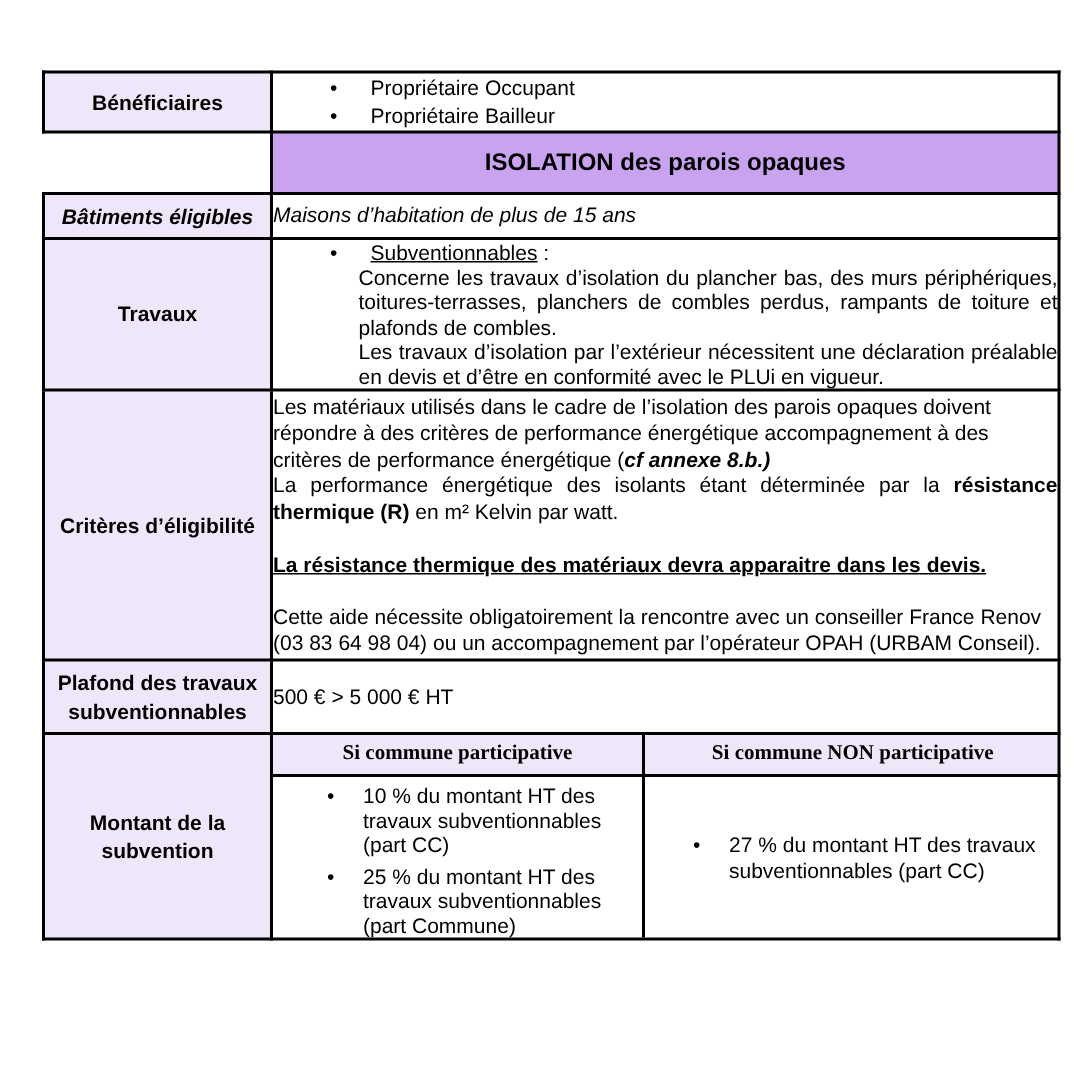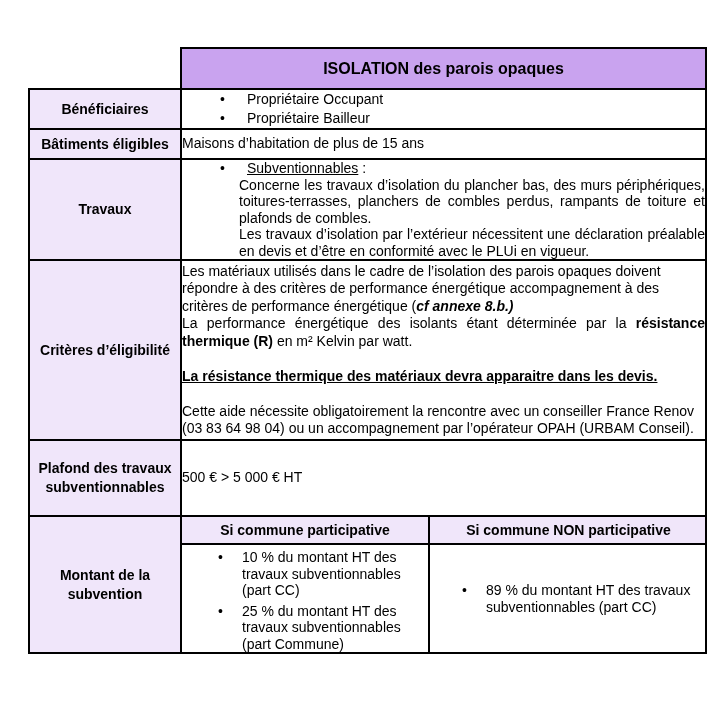--- a/index.html
+++ b/index.html
@@ -65,44 +65,44 @@
 </head>
 <body>
 
 <table class="doc-table">
   <colgroup>
     <col style="width:152px">
     <col style="width:525px">
   </colgroup>
 
   <tbody>
-      <tr style="height:41px;">
-    <td class="spacer-cell"></td>
-    <td class="header-cell">
-      <span>ISOLATION des parois opaques</span>
-    </td>
-  </tr>
-
-  <tr style="height:40px;">
+      <tr style="height:40px;">
     <td class="label-cell">
       <span>Bénéficiaires</span>
     </td>
     <td class="content-cell benef-cell">
       <div class="bullet" style="padding-left:30px;">
         <span class="dot">•</span>
         <span class="btxt">Propriétaire Occupant</span>
       </div>
       <div class="bullet" style="padding-left:30px;">
         <span class="dot">•</span>
         <span class="btxt">Propriétaire Bailleur</span>
       </div>
     </td>
   </tr>
 
-  <tr style="height:30px;">
+  <tr style="height:41px;">
+    <td class="spacer-cell"></td>
+    <td class="header-cell">
+      <span>ISOLATION des parois opaques</span>
+    </td>
+  </tr>
+
+  <tr style="height:30px;font-style:italic;">
     <td class="label-cell">
       <span>Bâtiments éligibles</span>
     </td>
     <td class="content-cell">
       <span>Maisons d’habitation de plus de 15 ans</span>
     </td>
   </tr>
 
   <tr style="height:100px;">
     <td class="label-cell">
@@ -124,41 +124,41 @@
     </td>
     <td class="content-cell criteres-cell">
       <div><span>Les matériaux utilisés dans le cadre de l’isolation des parois opaques doivent répondre à des critères de performance énergétique accompagnement à des critères de performance énergétique (</span><span class="bold-it">cf annexe 8.b.)</span></div>
       <div class="p-just"><span>La performance énergétique des isolants étant déterminée par la </span><span class="bold">résistance thermique (R)</span><span> en m² Kelvin par watt.</span></div>
       <div class="p3">La résistance thermique des matériaux devra apparaitre dans les devis.</div>
       <div class="p4">Cette aide nécessite obligatoirement la rencontre avec un conseiller France Renov (03 83 64 98 04) ou un accompagnement par l’opérateur OPAH (URBAM Conseil).</div>
     </td>
   </tr>
 
 
-  <tr style="height:76px;">
+  <tr style="height:49px;">
     <td class="label-cell">
       <span>Plafond des travaux subventionnables</span>
     </td>
     <td class="content-cell">
       <span>500 € &gt; 5 000 € HT</span>
     </td>
   </tr>
 
   <tr style="height:136px;">
     <td class="label-cell">
       <span>Montant de la subvention</span>
     </td>
     <td style="padding:0;vertical-align:top;">
       <table class="sub-table">
         <colgroup>
           <col style="width:247px">
           <col style="width:278px">
         </colgroup>
         <tbody>
-              <tr style="height:24px;">
+              <tr style="height:24px;font-family:Liberation Serif, serif;">
           <td class="sub-header-cell">
             <span>Si commune participative</span>
           </td>
           <td class="sub-header-cell">
             <span>Si commune NON participative</span>
           </td>
         </tr>
         <tr style="height:108px;">
           <td class="sub-content-cell sub-content-left">
             <div class="bullet">
@@ -166,21 +166,21 @@
               <span class="btxt">10 % du montant HT des travaux subventionnables (part CC)</span>
             </div>
             <div class="bullet">
               <span class="dot">•</span>
               <span class="btxt">25 % du montant HT des travaux subventionnables (part Commune)</span>
             </div>
           </td>
           <td class="sub-content-cell sub-content-right">
             <div class="bullet">
               <span class="dot">•</span>
-              <span class="btxt">89 % du montant HT des travaux subventionnables (part CC)</span>
+              <span class="btxt">27 % du montant HT des travaux subventionnables (part CC)</span>
             </div>
           </td>
         </tr>
       </tbody>
           </table>
     </td>
   </tr>
 </tbody>
   </table>
 

